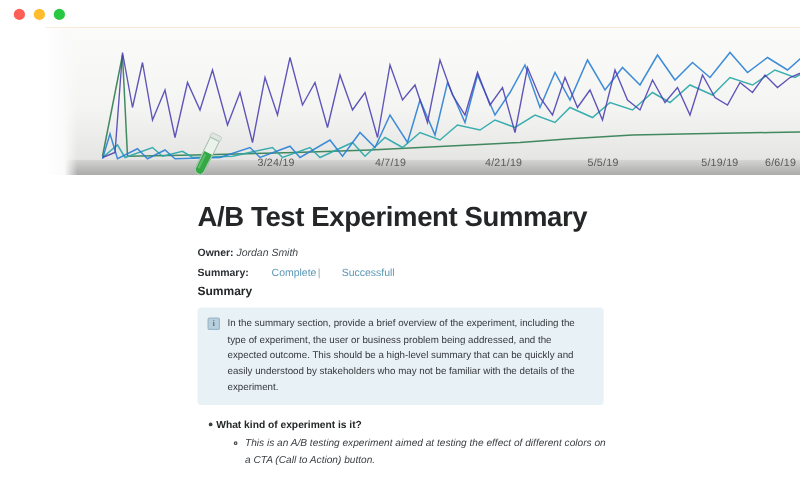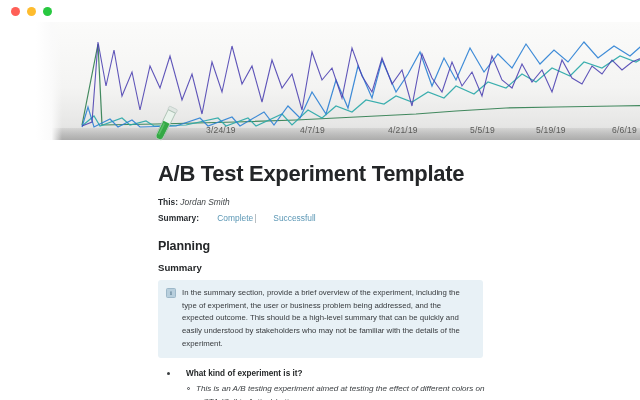--- a/index.html
+++ b/index.html
@@ -168,21 +168,21 @@
   
   ul.bullets {
     list-style: none;
     margin: 0;
     padding: 0;
   }
   li.bullet-item { margin-bottom: 4px; }
   .bullet-row {
     display: flex;
     align-items: flex-start;
-    gap: 16px;
+    gap: 3px;
     padding-left: 9px;
   }
   .disc {
     flex: 0 0 auto;
     width: 3px; height: 3px;
     border-radius: 50%;
     background: #3b3f42;
     margin-top: 4px;
   }
   .bullet-q {
@@ -245,48 +245,47 @@
   </svg>
 
   <div class="cover-left-edge"></div>
   <div class="cover-right-edge"></div>
 
   <div class="axis-labels">
     <span class="axis-label" style="left:170px">3/24/19</span>
     <span class="axis-label" style="left:264px">4/7/19</span>
     <span class="axis-label" style="left:352px">4/21/19</span>
     <span class="axis-label" style="left:434px">5/5/19</span>
-    <span class="axis-label" style="left:500px">5/19/19</span>
+    <span class="axis-label" style="left:525px">5/19/19</span>
     <span class="axis-label" style="left:576px">6/6/19</span>
   </div>
 </div>
 
 <svg class="vial" viewBox="0 0 22 40">
   <rect x="6.5" y="1" width="9" height="4" rx="1" fill="#dfe6e2" stroke="#b9c6c0" stroke-width="0.6"></rect>
   <path d="M7,5 L15,5 L15,32 a4,4 0 0 1 -8,0 Z" fill="#e9f3ec" stroke="#9fb8a8" stroke-width="0.7"></path>
   <path d="M7.6,17 L14.4,17 L14.4,32 a3.4,3.4 0 0 1 -6.8,0 Z" fill="#35a845"></path>
   <path d="M8.6,19 L10.2,19 L10.2,31 a1,1 0 0 1 -1.6,0 Z" fill="#63c46f" opacity="0.8"></path>
 </svg>
 
 <div class="page">
   <div class="content">
 
-    <h1 class="doc-title">A/B Test Experiment Template</h1>
+    <h1 class="doc-title">A/B Test Experiment Summary</h1>
 
     <div class="meta-line">
-      <span class="meta-key">This:</span>
+      <span class="meta-key">Owner:</span>
       <span class="meta-val-italic">Jordan Smith</span>
     </div>
 
     <div class="meta-line">
       <span class="meta-key">Summary:</span>
       <span class="status-val">Complete</span><span class="status-sep">|</span><span class="status-val">Successfull</span>
     </div>
 
-    <h2 class="section-h">Planning</h2>
 
     <h3 class="sub-h">Summary</h3>
 
     <div class="callout">
       <span class="callout-icon">i</span>
       <div class="callout-text">In the summary section, provide a brief overview of the experiment, including the type of experiment, the user or business problem being addressed, and the expected outcome. This should be a high-level summary that can be quickly and easily understood by stakeholders who may not be familiar with the details of the experiment.</div>
     </div>
 
     <ul class="bullets">
 

